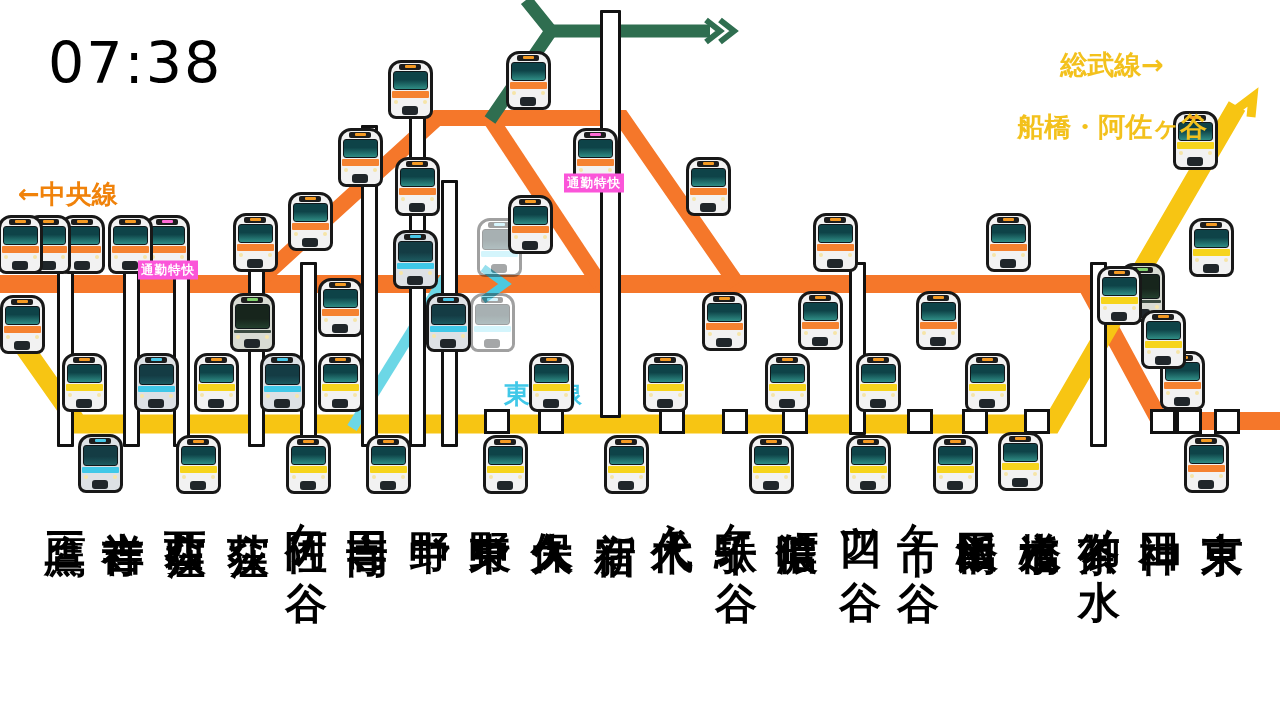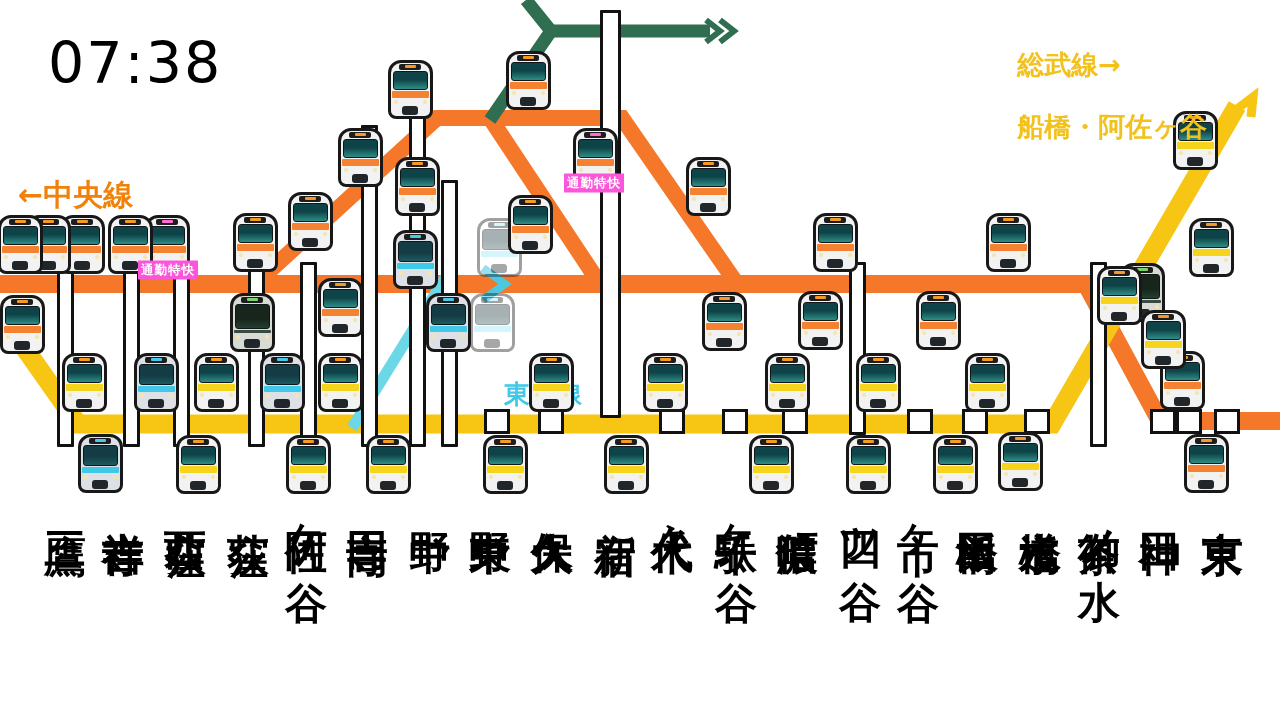--- a/index.html
+++ b/index.html
@@ -1,22 +1,22 @@
 <!DOCTYPE html>
 <html><head>
 <meta charset="utf-8">
 <style>
   html,body{margin:0;padding:0;background:#888;}
   #stage{position:relative;width:1280px;height:720px;background:#fff;overflow:hidden;
          font-family:"DejaVu Sans","Liberation Sans",sans-serif;}
   #railmap{position:absolute;left:0;top:0;z-index:1;}
   .txt{position:absolute;white-space:pre-line;}
   .clock{left:48px;top:30px;font-size:57px;color:#000;letter-spacing:2px;z-index:60;}
-  .lbl-west{left:18px;top:148px;color:#f0820a;font-size:30px;font-weight:700;line-height:31px;z-index:60;}
-  .lbl-east{right:73px;top:18px;color:#f3c11c;font-size:27px;font-weight:700;line-height:31px;text-align:left;z-index:60;}
+  .lbl-west{left:18px;top:148px;color:#f0820a;font-size:26px;font-weight:700;line-height:31px;z-index:60;}
+  .lbl-east{right:73px;top:18px;color:#f3c11c;font-size:27px;font-weight:700;line-height:31px;text-align:center;z-index:60;}
   .lbl-yamanote{left:736px;top:20px;color:#2f6e50;font-size:27px;font-weight:700;z-index:60;}
   .lbl-tozai{left:504px;top:296px;color:#40c8e8;font-size:26px;font-weight:700;line-height:28px;z-index:5;}
   .bar{position:absolute;background:#fff;border:3.5px solid #111;box-sizing:border-box;z-index:20;border-radius:1px;}
   .sbox{position:absolute;background:#fff;border:3.5px solid #111;width:26px;height:25px;top:409px;box-sizing:border-box;z-index:20;}
   .stn{position:absolute;top:499px;writing-mode:vertical-rl;text-orientation:upright;font-weight:700;
        font-size:42px;color:#000;line-height:1.05;transform:translateX(-50%);z-index:55;white-space:nowrap;}
   .train{position:absolute;width:45px;height:59px;margin:-29.5px 0 0 -22.5px;background:#f2f2f2;
          border:3px solid #181818;border-radius:13px 13px 8px 8px;box-sizing:border-box;z-index:40;
          display:flex;flex-direction:column;}
   .train .hs{height:8px;display:flex;justify-content:center;align-items:center;}

